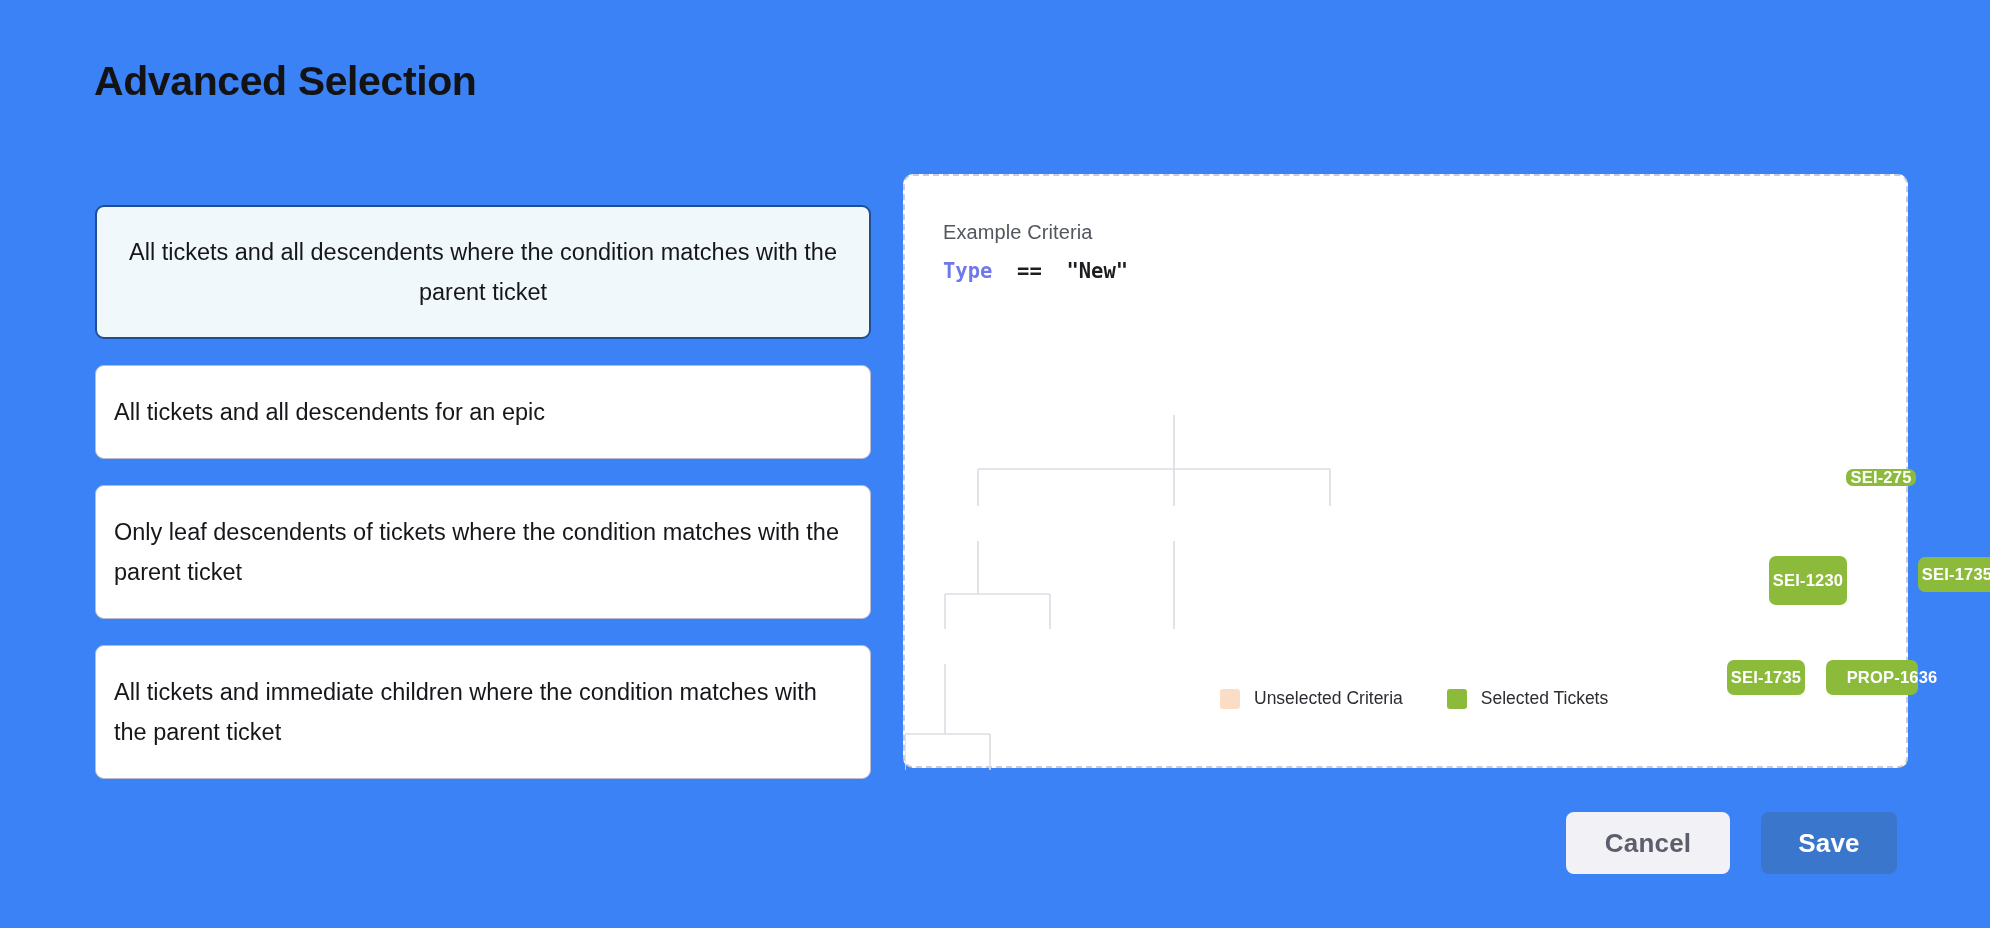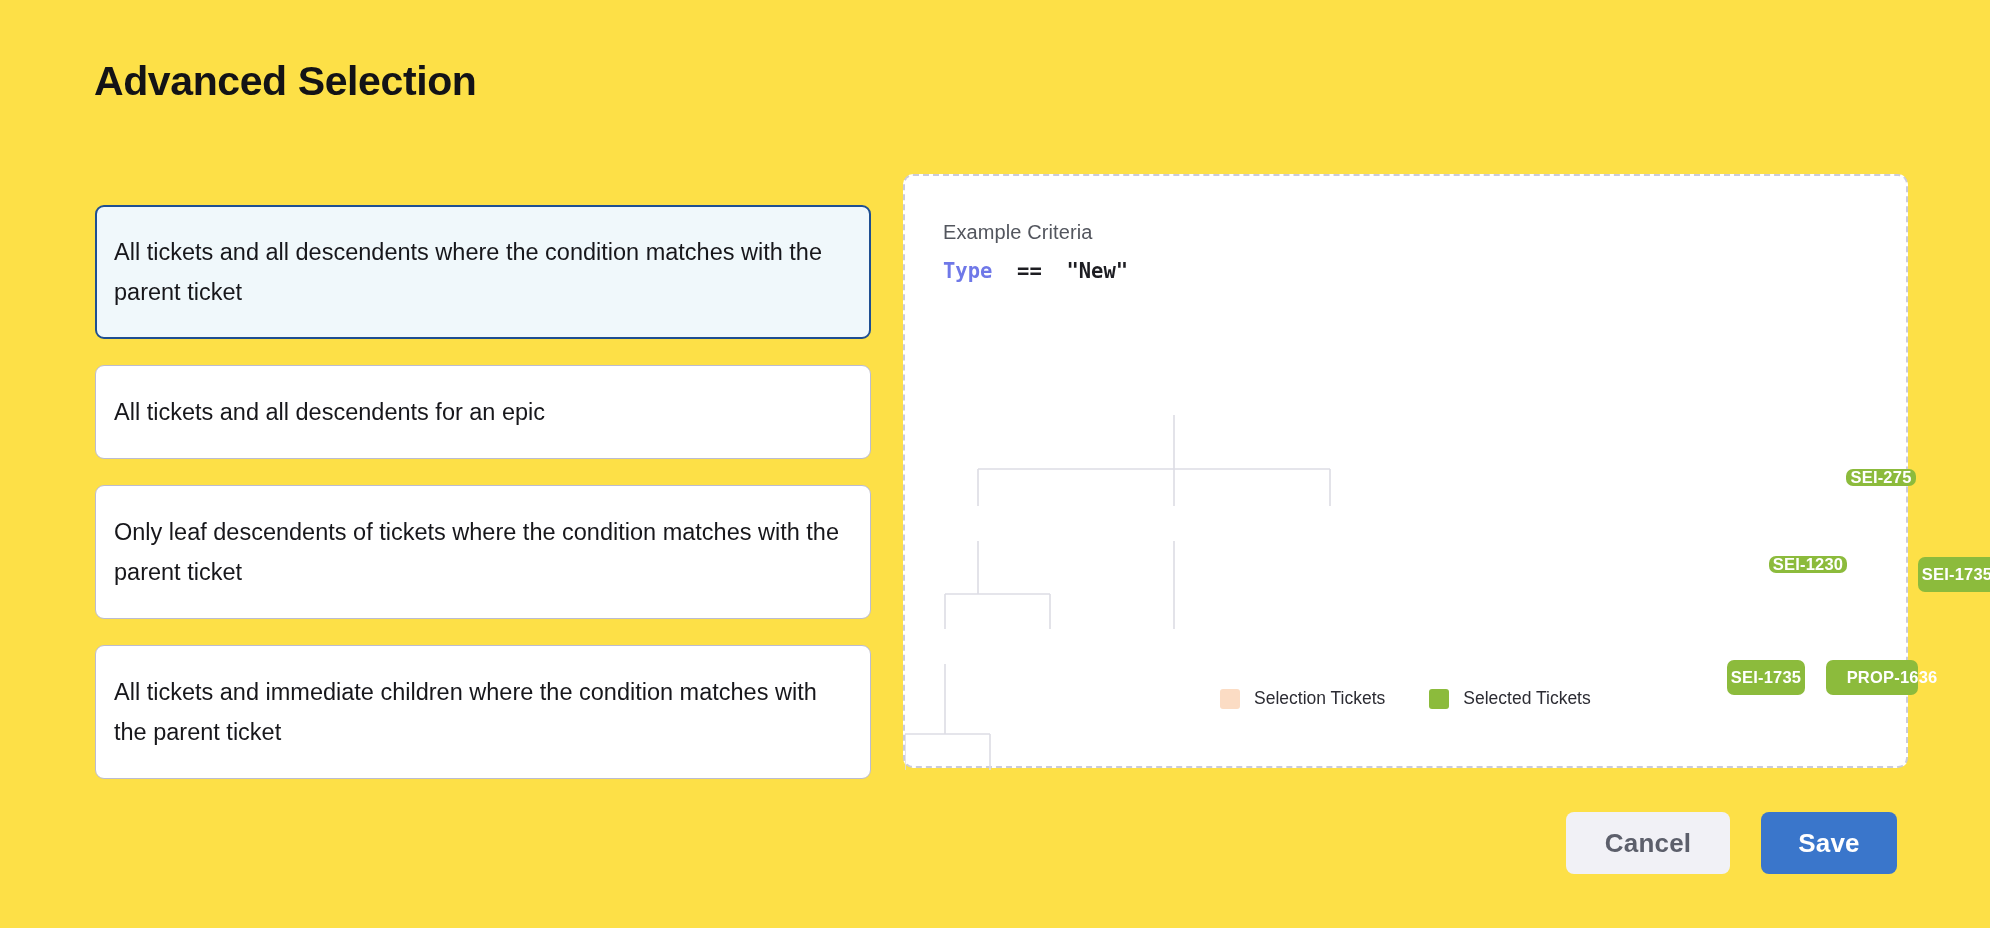--- a/index.html
+++ b/index.html
@@ -8,21 +8,21 @@
     width: 1990px; height: 928px;
     background: #ffffff;
     font-family: "Liberation Sans", sans-serif;
     overflow: hidden;
   }
 
   .page {
     position: relative;
     width: 1990px;
     height: 928px;
-    background: #fde047;
+    background: #3b82f6;
   }
 
   
   .page-title {
     position: absolute;
     left: 94px;
     top: 58px;
     font-size: 41px;
     font-weight: bold;
     color: #131316;
@@ -42,20 +42,21 @@
     border: 1px solid #bcbcd0;
     background: #ffffff;
     margin-bottom: 26px;
     padding: 26px 18px 26px 18px;
     cursor: pointer;
   }
   .option-card.selected {
     border: 2px solid #1f4f91;
     background: #f0f8fb;
     padding: 25px 17px 25px 17px;
+    text-align: center;
   }
   .option-card .option-text {
     font-size: 23.5px;
     line-height: 40px;
     color: #17171b;
     font-weight: normal;
     display: block;
   }
 
   
@@ -234,40 +235,40 @@
           <path d="M 0 558 L 85 558"></path>
           <path d="M 0 558 L 0 594"></path>
           <path d="M 85 558 L 85 594"></path>
         </g>
       </svg>
 
       <div class="node" style="left:941px; top:293px; width:70px; height:17px;">
         <span class="n-id">SEI-275</span>
       </div>
 
-      <div class="node" style="left:864px; top:380px; width:78px; height:17px;">
+      <div class="node" style="left:864px; top:380px; width:78px; height:49px;">
         <span class="n-id">SEI-1230</span>
       </div>
       <div class="node" style="left:1013px; top:381px; width:78px; height:35px;">
         <span class="n-id">SEI-1735</span>
       </div>
 
       <div class="node" style="left:822px; top:484px; width:78px; height:35px;">
         <span class="n-id">SEI-1735</span>
       </div>
       <div class="node" style="left:921px; top:484px; width:92px; height:35px;padding-left:40px;">
         <span class="n-id">PROP-1636</span>
       </div>
 
     </div>
 
     <div class="legend">
       <div class="legend-item">
         <span class="legend-swatch" style="background:#fbdcc4;"></span>
-        <span class="legend-label">Selection Tickets</span>
+        <span class="legend-label">Unselected Criteria</span>
       </div>
       <div class="legend-item">
         <span class="legend-swatch" style="background:#8cbb3c;"></span>
         <span class="legend-label">Selected Tickets</span>
       </div>
     </div>
 
   </div>
 
   <div class="footer">

